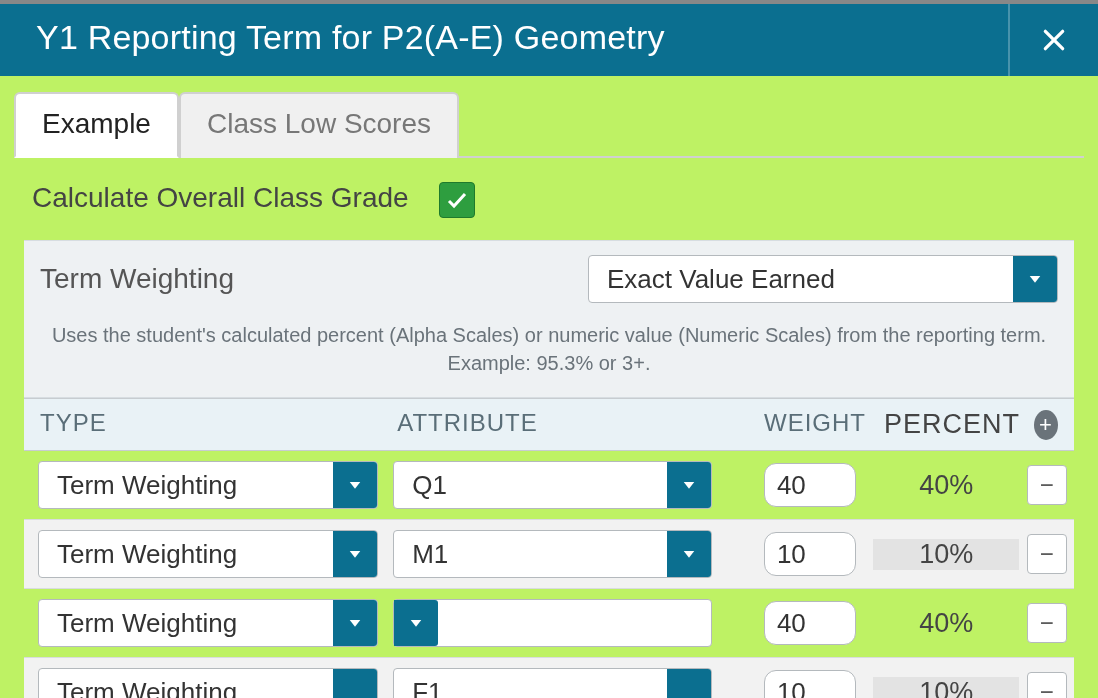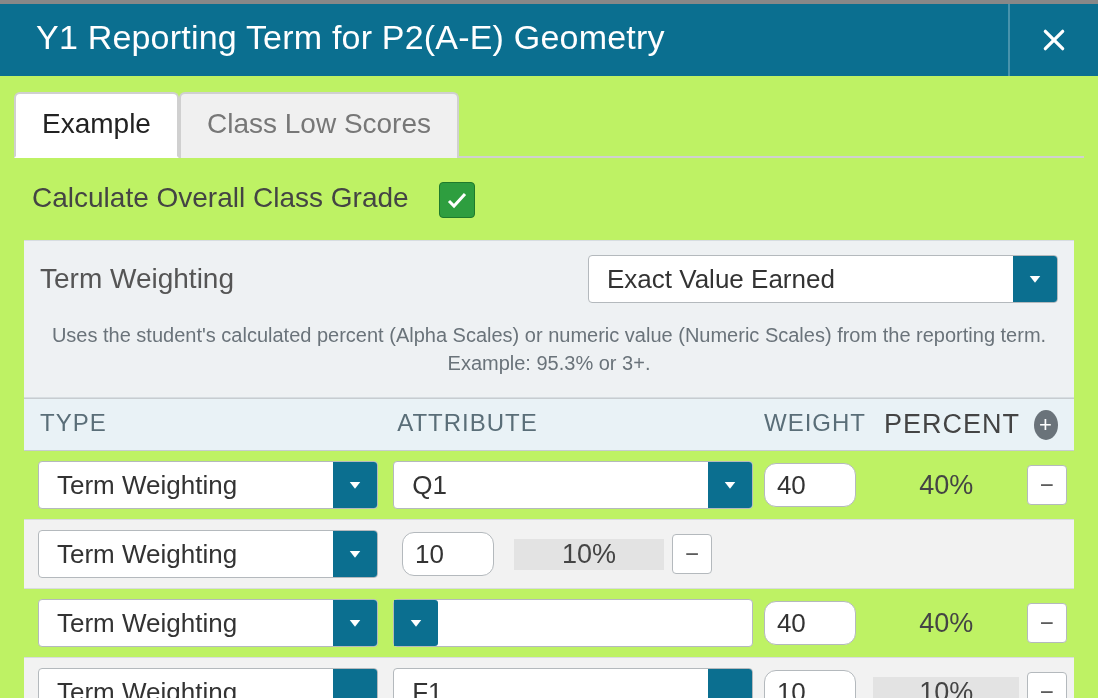--- a/index.html
+++ b/index.html
@@ -157,21 +157,21 @@
   .grid-row:nth-child(even) { background:#f2f2f2; }
   .grid-row:nth-child(even) .percent-cell { background:#e3e3e3; }
   .percent-cell { }
   .col-type { width:370px; padding-left:14px; }
   .col-attr { width:380px; padding-left:8px; }
   .col-weight { width:120px; padding-left:8px; }
   .col-percent { width:150px; text-align:center; font-size:27px; color:#444; }
   .col-action { width:56px; display:flex; justify-content:center; }
 
   .type-select { width:340px; }
-  .attr-select { width:360px; }
+  .attr-select { width:319px; }
 
   .weight-input {
     width:92px; height:44px;
     border:1px solid #b4b9bd;
     border-radius:12px;
     font-size:26px;
     padding:0 12px;
     color:#333;
   }
 
@@ -290,20 +290,30 @@
               <div class="col-type">
                 <div class="select type-select">
                   <div class="select-label">Term Weighting</div>
                   <div class="select-btn">
                     <svg viewBox="0 0 24 24">
                       <polygon points="5,8 19,8 12,17"></polygon>
                     </svg>
                   </div>
                 </div>
               </div>
+              <div class="col-attr">
+                <div class="select attr-select">
+                  <div class="select-label">M1</div>
+                  <div class="select-btn">
+                    <svg viewBox="0 0 24 24">
+                      <polygon points="5,8 19,8 12,17"></polygon>
+                    </svg>
+                  </div>
+                </div>
+              </div>
               <div class="col-weight"><input class="weight-input" value="10" style=""></div>
               <div class="col-percent percent-cell">10%</div>
               <div class="col-action">
                 <div class="icon-btn">
                   <span>−</span>
                 </div>
               </div>
             </div>
             <div class="grid-row">
               <div class="col-type">

